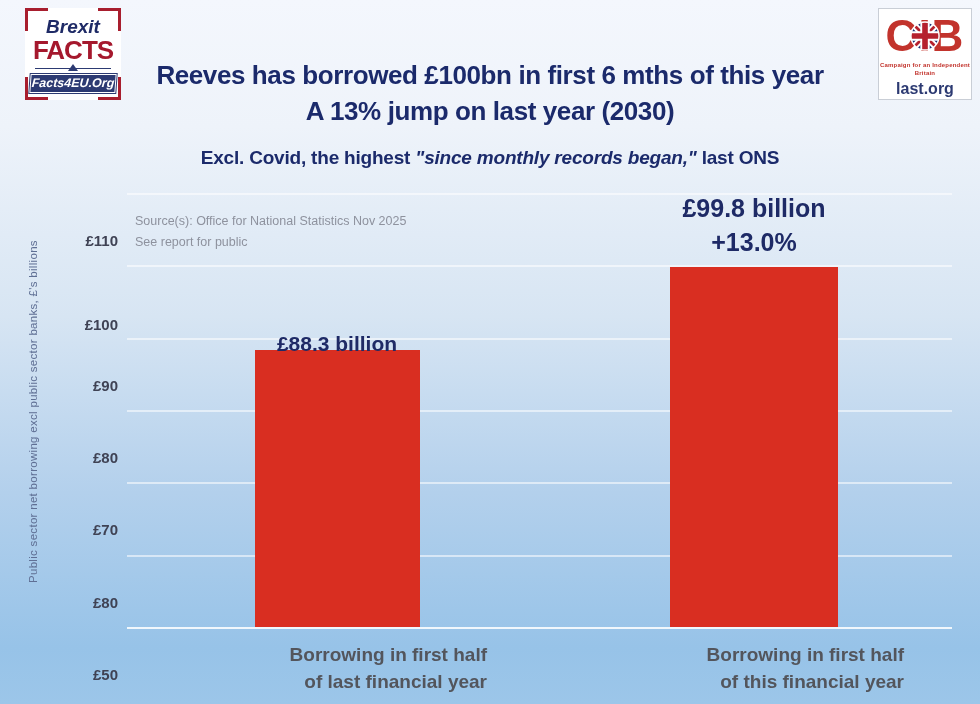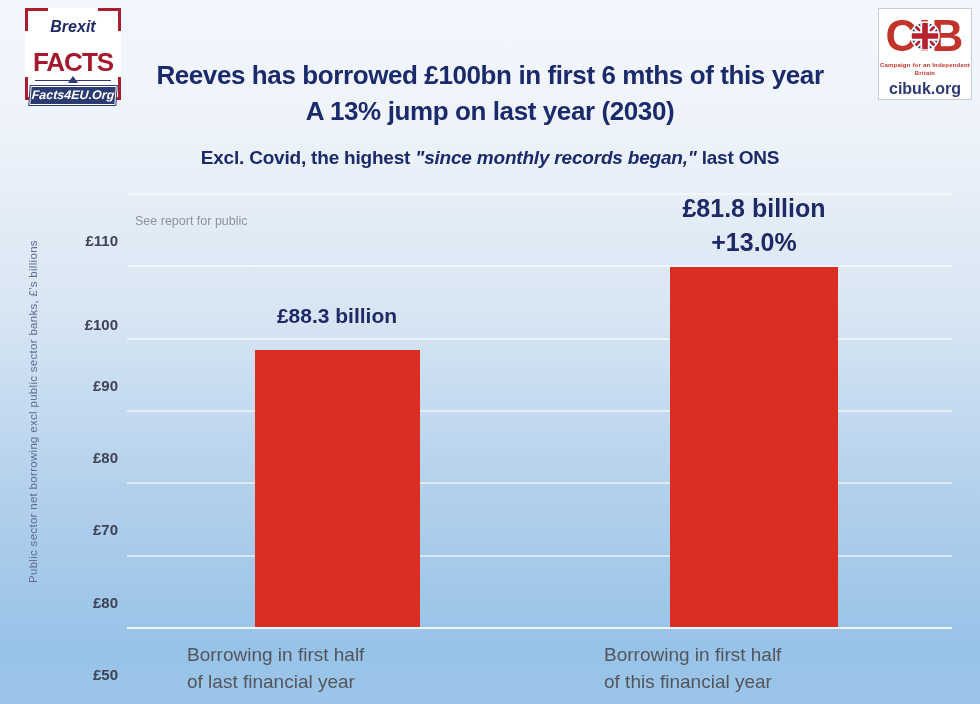--- a/index.html
+++ b/index.html
@@ -13,22 +13,22 @@
   
   .facts-logo{
     position:absolute;left:25px;top:8px;width:96px;height:92px;
     background:#ffffff;text-align:center;
   }
   .corner{position:absolute;width:20px;height:20px;}
   .corner.tl{left:0;top:0;border-left:3px solid #a81e2e;border-top:3px solid #a81e2e;}
   .corner.tr{right:0;top:0;border-right:3px solid #a81e2e;border-top:3px solid #a81e2e;}
   .corner.bl{left:0;bottom:0;border-left:3px solid #a81e2e;border-bottom:3px solid #a81e2e;}
   .corner.br{right:0;bottom:0;border-right:3px solid #a81e2e;border-bottom:3px solid #a81e2e;}
-  .facts-logo .brexit{margin-top:9px;font-style:italic;font-weight:bold;font-size:16px;color:#1e2a66;line-height:20px;}
-  .facts-logo .facts{font-weight:bold;font-size:26px;color:#a5182d;line-height:26px;letter-spacing:-1px;margin-top:12px;}
+  .facts-logo .brexit{margin-top:9px;font-style:italic;font-weight:bold;font-size:19px;color:#1e2a66;line-height:20px;}
+  .facts-logo .facts{font-weight:bold;font-size:26px;color:#a5182d;line-height:26px;letter-spacing:-1px;}
   .facts-logo .pointer-row{position:relative;height:8px;margin:1px 10px 0 10px;}
   .facts-logo .pointer-row .rule{position:absolute;left:0;right:0;top:4px;height:1px;background:#2c3a72;}
   .facts-logo .tri{position:absolute;left:50%;top:0;transform:translateX(-50%);
     width:0;height:0;border-left:5px solid transparent;border-right:5px solid transparent;border-bottom:7px solid #2c3a72;}
   .facts-logo .banner{
     margin:2px 5px 0 5px;background:#2c3a72;color:#ffffff;
     font-style:italic;font-weight:bold;font-size:12.5px;line-height:17px;
     border:1.5px solid #ffffff;box-shadow:0 0 0 1px #2c3a72;
     transform:skewX(-4deg);
   }
@@ -61,22 +61,22 @@
   .y-tick{position:absolute;left:56px;width:62px;text-align:right;font-weight:bold;font-size:15px;color:#3f4254;z-index:2;margin-top:48px;}
   .tl0{top:184px}.tl1{top:268px}.tl2{top:329px}.tl3{top:401px}.tl4{top:473px}.tl5{top:546px}.tl6{top:618px}
   .copyright{position:absolute;left:135px;top:211px;width:360px;font-size:12.5px;line-height:21px;color:#8e929e;z-index:3;}
   .copyright .strong{color:#1d2d6b;font-weight:bold;}
   .bar{position:absolute;z-index:2;}
   .bar.b0{left:255px;width:165px;}
   .bar.b1{left:670px;width:168px;}
   .bar-value{position:absolute;z-index:3;text-align:center;font-weight:bold;color:#1e2a66;white-space:pre-line;}
   .bar-value.v0{left:227px;width:220px;font-size:21px;line-height:26px;}
   .bar-value.v1{left:624px;width:260px;font-size:25px;line-height:34px;}
-  .cat-label{position:absolute;top:641px;width:300px;text-align:left;
-    font-weight:normal;font-size:19px;line-height:27px;color:#53555c;white-space:pre-line;z-index:3;}
+  .cat-label{position:absolute;top:641px;width:300px;text-align:right;
+    font-weight:bold;font-size:19px;line-height:27px;color:#53555c;white-space:pre-line;z-index:3;}
   .cat-label.c0{left:187px;}
   .cat-label.c1{left:604px;}
 </style>
 </head>
 <body>
 
 <div class="page">
 
   <div class="facts-logo">
     <span class="corner tl"></span>
@@ -111,21 +111,21 @@
           <rect width="32" height="32" fill="#1d3176"></rect>
           <path d="M0 0 L32 32 M32 0 L0 32" stroke="#ffffff" stroke-width="7"></path>
           <path d="M0 0 L32 32 M32 0 L0 32" stroke="#b5212e" stroke-width="3"></path>
           <path d="M16 0 V32 M0 16 H32" stroke="#ffffff" stroke-width="10"></path>
           <path d="M16 0 V32 M0 16 H32" stroke="#b5212e" stroke-width="6"></path>
         </g>
         <circle cx="16" cy="16" r="15" fill="none" stroke="#ffffff" stroke-width="1.5"></circle>
       </svg>
     </div>
     <div class="cib-tagline">Campaign for an Independent Britain</div>
-    <div class="cib-site">cibuk.org</div>
+    <div class="cib-site">last.org</div>
   </div>
 
   <div class="y-axis-title">Public sector net borrowing excl public sector banks, £'s billions</div>
 
   <div class="gridline gl0"></div>
   <div class="gridline gl1"></div>
   <div class="gridline gl2"></div>
   <div class="gridline gl3"></div>
   <div class="gridline gl4"></div>
   <div class="gridline gl5"></div>
@@ -133,28 +133,29 @@
 
   <div class="y-tick tl0">£110</div>
   <div class="y-tick tl1">£100</div>
   <div class="y-tick tl2">£90</div>
   <div class="y-tick tl3">£80</div>
   <div class="y-tick tl4">£70</div>
   <div class="y-tick tl5">£80</div>
   <div class="y-tick tl6">£50</div>
 
   <div class="copyright">
+    <div>Source(s): Office for National Statistics Nov 2025</div>
     <div>See report for public</div>
   </div>
 
   <div class="bar b0" id="bar0" style="height: 277.037px; top: 349.963px; background: rgb(217, 46, 33);"></div>
   <div class="bar b1" id="bar1" style="height: 360.22px; top: 266.78px; background: rgb(217, 46, 33);"></div>
 
-  <div class="bar-value v0" id="bval0" style="top: 303px;">£88.3 billion</div>
-  <div class="bar-value v1" id="bval1" style="top: 190.78px;">£81.8 billion
+  <div class="bar-value v0" id="bval0" style="top: 331px;">£88.3 billion</div>
+  <div class="bar-value v1" id="bval1" style="top: 190.78px;">£99.8 billion
 +13.0%</div>
 
   <div class="cat-label c0">Borrowing in first half
 of last financial year</div>
   <div class="cat-label c1">Borrowing in first half
 of this financial year</div>
 
 </div>
 
 </body></html>

